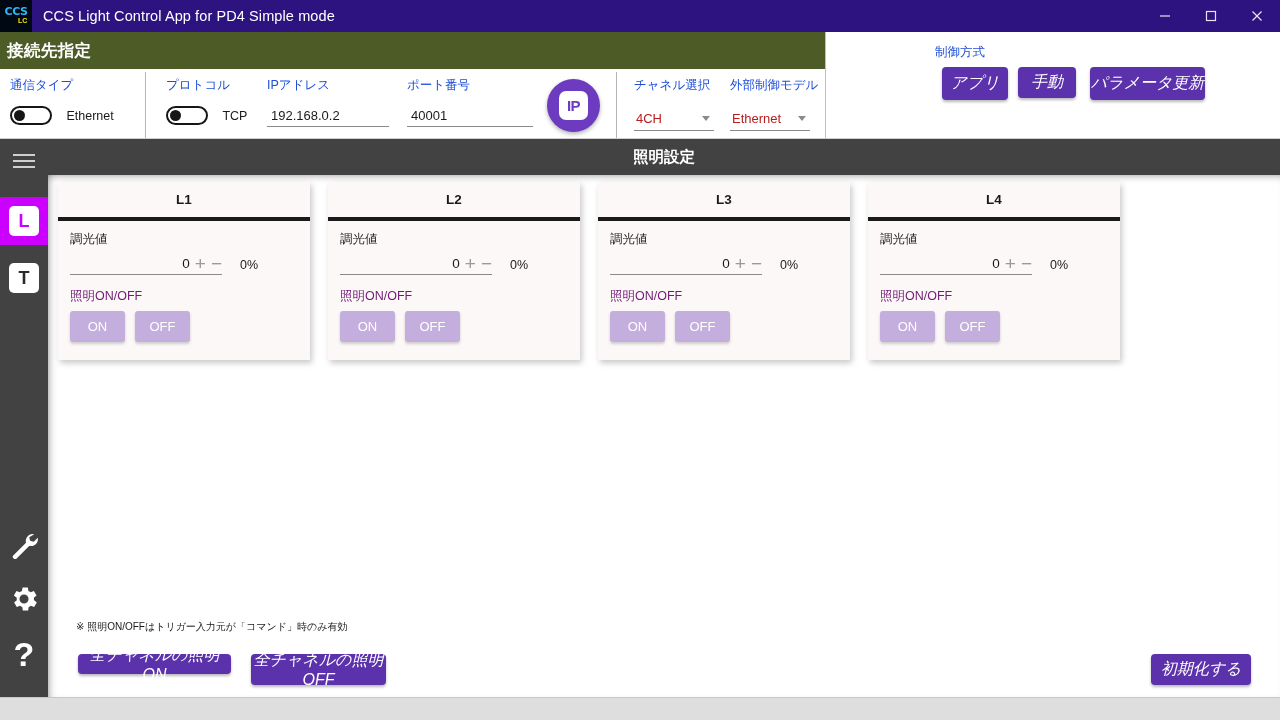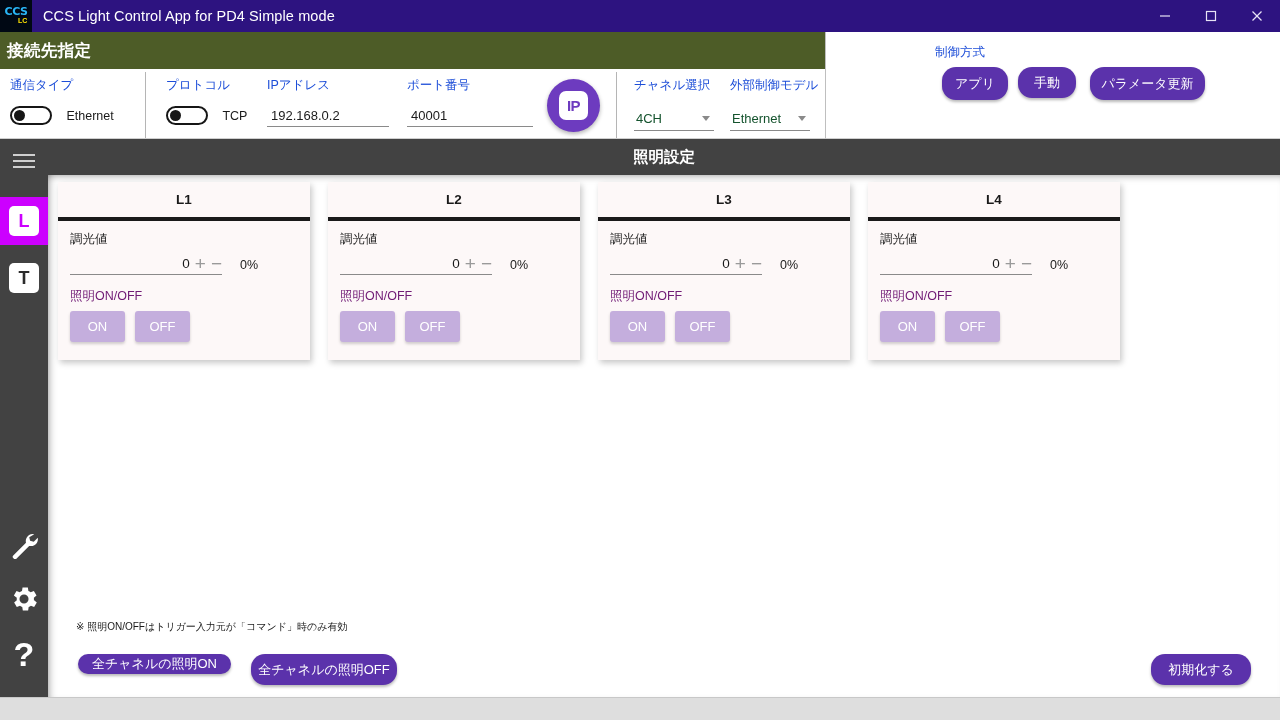--- a/index.html
+++ b/index.html
@@ -79,45 +79,45 @@
   }
   .toggle-text { font-size: 12.5px; color: #1a1a1a; margin-left: 10px; vertical-align: middle; }
 
   .uline-input {
     border: none; border-bottom: 1px solid #8a8a8a; background: transparent;
     font-family: "Liberation Sans", sans-serif; font-size: 13px; color: #1a1a1a;
     padding: 0 0 3px 4px; outline: none;
   }
 
   .sel-wrap { position: relative; width: 80px; border-bottom: 1px solid #8a8a8a; padding-bottom: 3px; }
-  .sel-val { font-size: 13px; color: #14532d; padding-left: 2px; }
+  .sel-val { font-size: 13px; color: #b91c1c; padding-left: 2px; }
   .sel-arrow {
     position: absolute; right: 4px; top: 7px;
     width: 0; height: 0; border-left: 4px solid transparent; border-right: 4px solid transparent;
     border-top: 5px solid #8a8a8a;
   }
 
   
   .ip-circle {
     position: absolute; width: 53px; height: 53px; border-radius: 50%;
     background: #6d3bbf; display: flex; align-items: center; justify-content: center;
     box-shadow: 0 2px 4px rgba(0,0,0,0.3);
   }
   .ip-inner {
     width: 29px; height: 29px; border-radius: 7px; background: #ffffff;
     display: flex; align-items: center; justify-content: center;
     font-size: 15px; font-weight: bold; color: #6d3bbf; letter-spacing: -0.5px;
   }
 
   
   .pbtn {
-    background: #5b32ab; color: #ffffff; border: none; border-radius: 14px;
-    font-family: "Liberation Sans", sans-serif; font-size: 13px;
+    background: #5b32ab; color: #ffffff; border: none; border-radius: 4px;
+    font-family: "Liberation Sans", sans-serif; font-size: 16px;
     box-shadow: 0 2px 3px rgba(0,0,0,0.28); cursor: pointer;
-    display: flex; align-items: center; justify-content: center;
+    display: flex; align-items: center; justify-content: center; font-style: italic;
   }
 
   
   .sidebar {
     position: absolute; left: 0; top: 139px; width: 48px; height: 558px;
     background: #424242;
   }
   .hamburger {
     position: absolute; left: 0; top: 0; width: 48px; height: 44px;
     display: flex; flex-direction: column; align-items: center; justify-content: center; gap: 4px;
@@ -184,21 +184,21 @@
   .onoff-btn {
     width: 55px; height: 31px; background: #c4aedd; color: #ffffff; border: none;
     border-radius: 3px; font-family: "Liberation Sans", sans-serif; font-size: 13px;
     box-shadow: 0 2px 3px rgba(0,0,0,0.18); cursor: pointer;
   }
 
   .note {
     position: absolute; left: 76px; top: 620px; font-size: 10px; color: #1a1a1a;
   }
   .btn-all-on { position: absolute; left: 78px; top: 654px; width: 153px; height: 20px; }
-  .btn-all-off { position: absolute; left: 251px; top: 654px; width: 146px; height: 31px; }
+  .btn-all-off { position: absolute; left: 251px; top: 654px; width: 135px; height: 31px; }
   .btn-reset { position: absolute; left: 1151px; top: 654px; width: 100px; height: 31px; }
 
   .statusbar {
     position: absolute; left: 0; top: 697px; width: 1280px; height: 23px;
     background: #dedede; border-top: 1px solid #c8c8c8;
   }
 </style>
 </head>
 <body>
 

